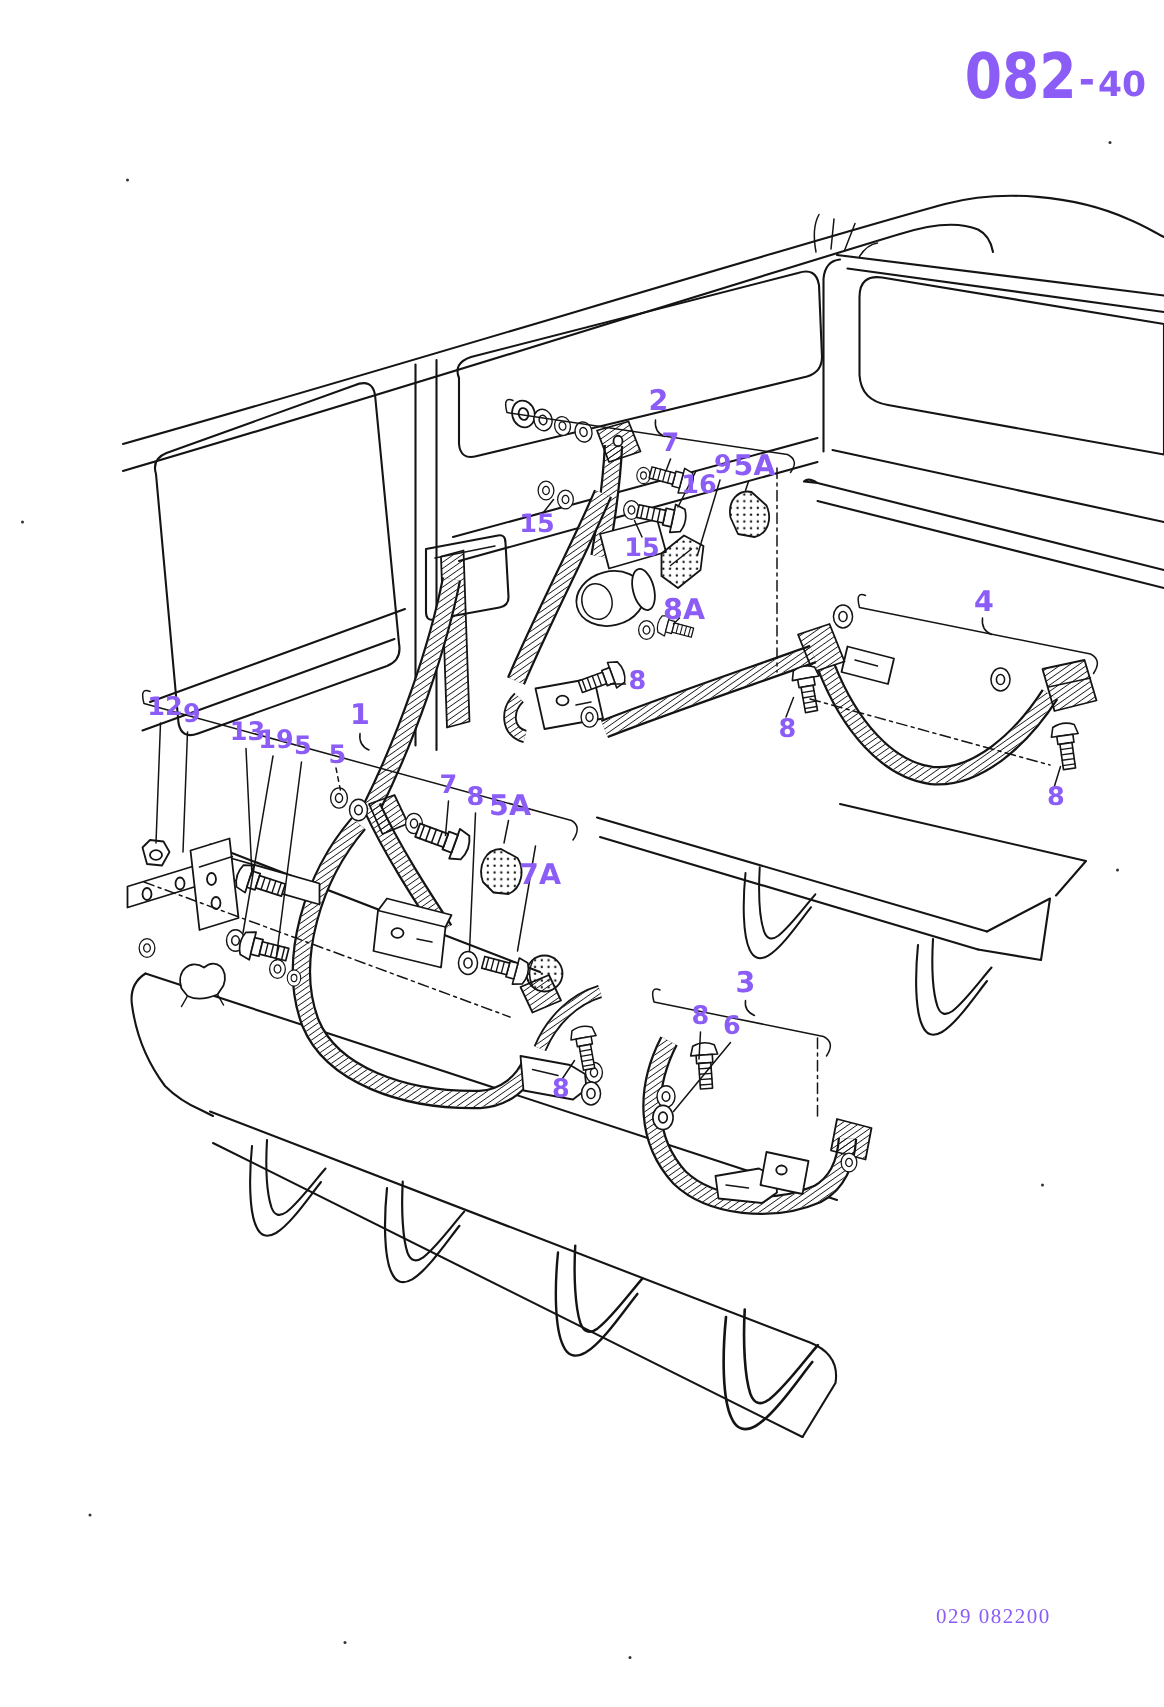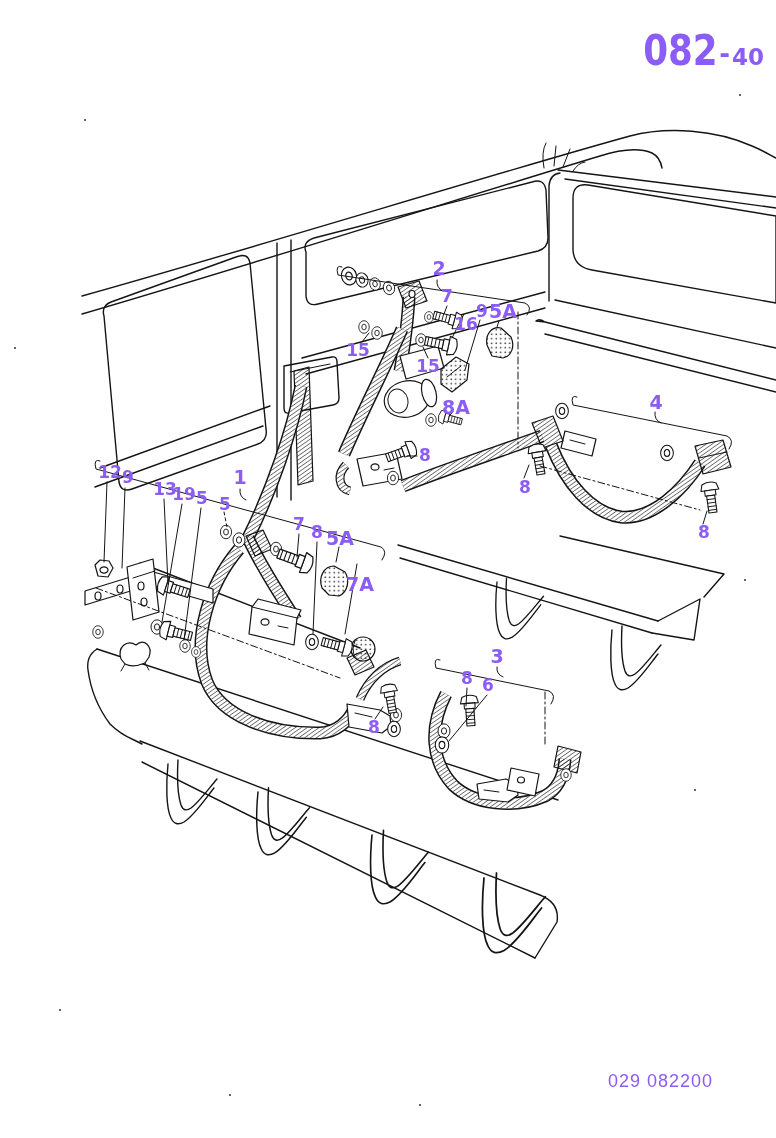--- a/index.html
+++ b/index.html
@@ -20,22 +20,22 @@
   .belt-ws{fill:none;stroke:#ffffff;stroke-width:6.5;}
   .belt-hs{fill:none;stroke:url(#wb);stroke-width:6.5;}
   .callout{position:absolute;transform:translate(-50%,-50%);font-weight:700;
            font-size:17px;line-height:1;letter-spacing:0;white-space:nowrap;}
   .callout.big{font-size:19px;}
   .header{position:absolute;top:34px;right:12px;display:flex;align-items:flex-end;
           font-weight:700;}
   .header .main{font-size:42px;line-height:0.82;transform:scaleX(0.85);transform-origin:right bottom;}
   .header .dash{font-size:26px;line-height:0.9;margin:0 2px 2px 2px;}
   .header .sub{font-size:23px;line-height:0.9;margin-bottom:1px;}
-  .footer{position:absolute;left:608px;top:1071px;font-family:Liberation Sans, sans-serif;
-          font-size:18px;letter-spacing:1px;}
+  .footer{position:absolute;left:624px;top:1071px;font-family:Liberation Serif, serif;
+          font-size:14px;letter-spacing:1px;}
 </style>
 </head>
 <body>
 
 <div id="page">
 
 <svg width="776" height="1138" viewBox="0 0 776 1138">
   <defs>
     <pattern id="wb" patternUnits="userSpaceOnUse" width="3.4" height="3.4" patternTransform="rotate(55)">
       <line x1="0" y1="0" x2="0" y2="3.4" stroke="#141414" stroke-width="1.1"></line>

